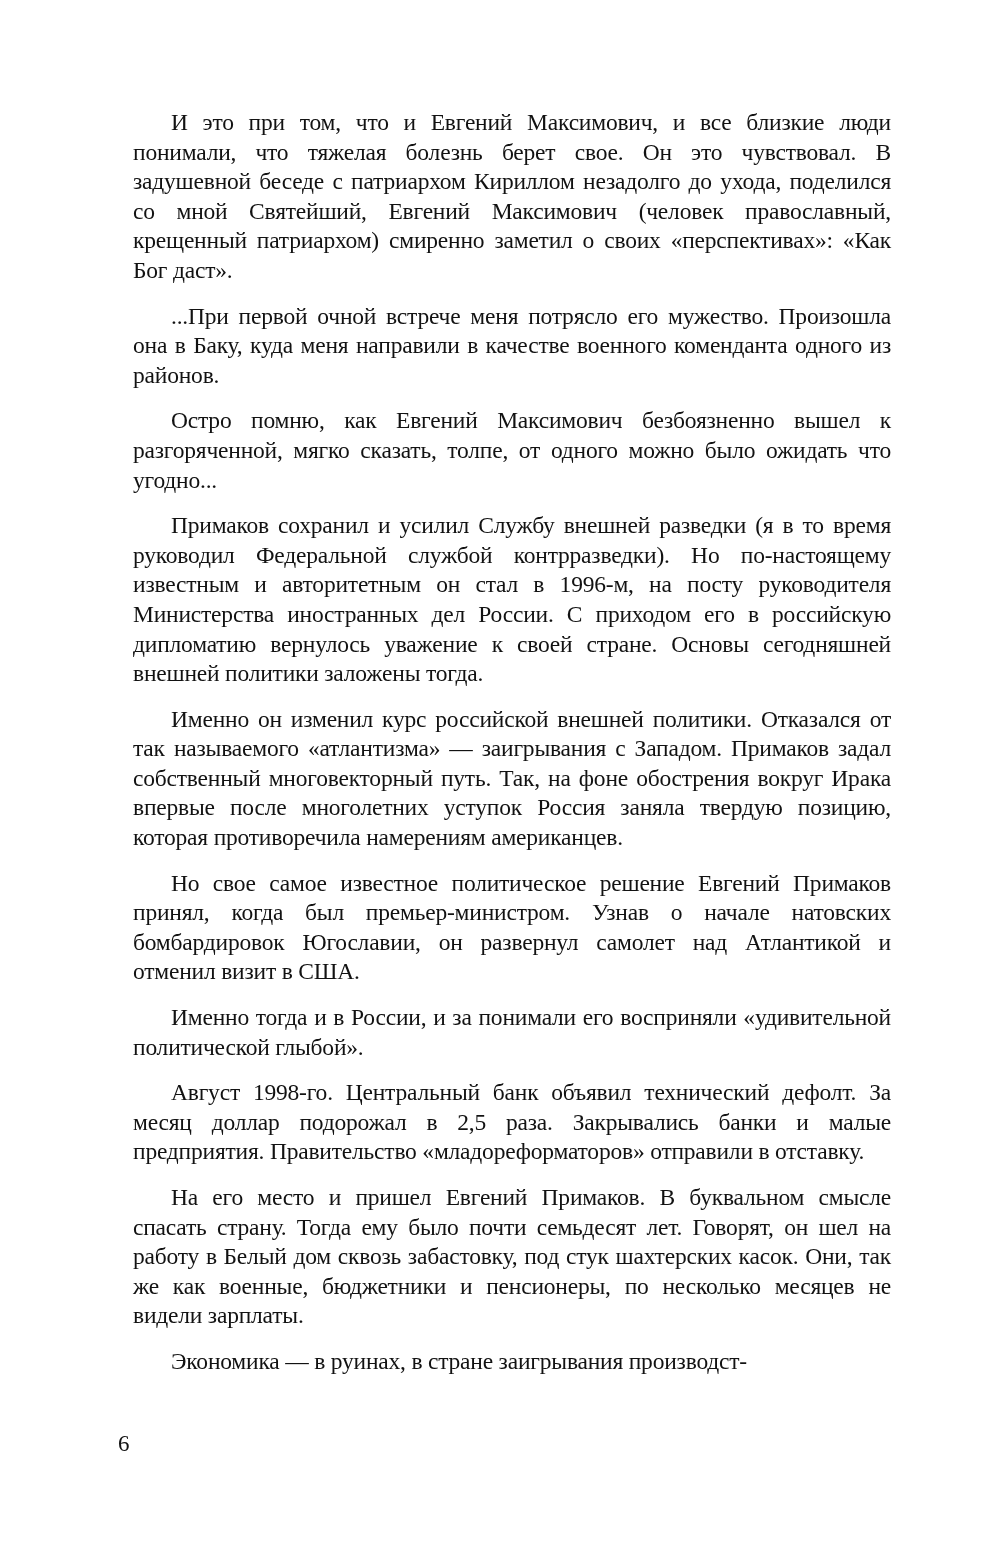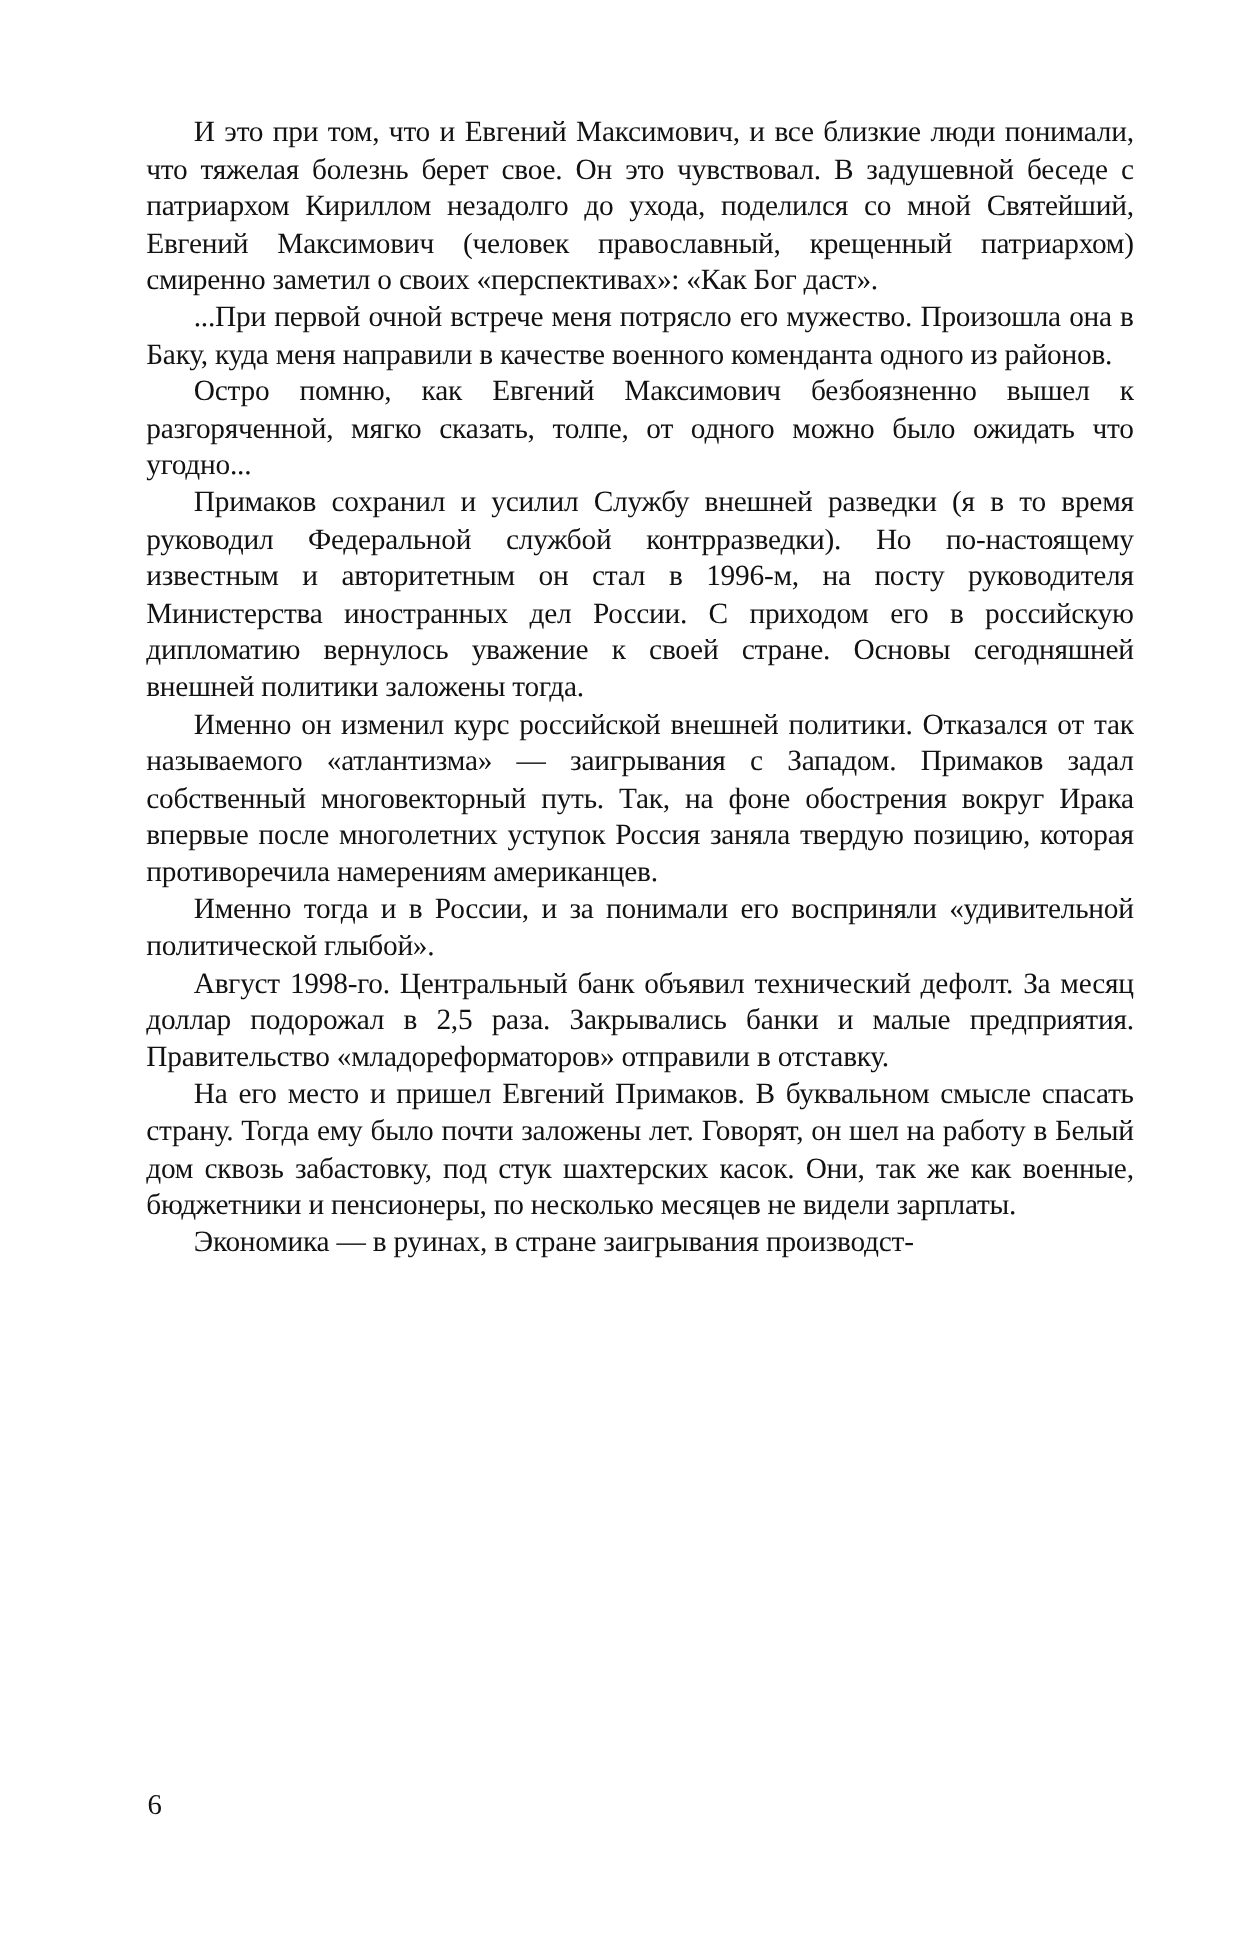--- a/index.html
+++ b/index.html
@@ -20,21 +20,21 @@
     position: absolute;
     left: 117px;
     top: 92px;
     width: 790px;
     font-size: 23.5px;
     line-height: 29.6px;
     text-align: justify;
     letter-spacing: -0.2px;
   }
   .text-block p {
-    margin: 0;
+    margin: 16px;
     padding: 0;
     text-indent: 38px;
   }
   .page-number {
     position: absolute;
     left: 118px;
     top: 1430px;
     font-size: 23px;
     line-height: 28px;
     color: #121212;
@@ -43,19 +43,20 @@
 </head>
 <body>
 
 <div class="page">
   <div class="text-block">
     <p>И это при том, что и Евгений Максимович, и все близкие люди понимали, что тяжелая болезнь берет свое. Он это чувствовал. В задушевной беседе с патриархом Кириллом незадолго до ухода, поделился со мной Святейший, Евгений Максимович (человек православный, крещенный патриархом) смиренно заметил о своих «перспективах»: «Как Бог даст».</p>
     <p>...При первой очной встрече меня потрясло его мужество. Произошла она в Баку, куда меня направили в качестве военного коменданта одного из районов.</p>
     <p>Остро помню, как Евгений Максимович безбоязненно вышел к разгоряченной, мягко сказать, толпе, от одного можно было ожидать что угодно...</p>
     <p>Примаков сохранил и усилил Службу внешней разведки (я в то время руководил Федеральной службой контрразведки). Но по-настоящему известным и авторитетным он стал в 1996-м, на посту руководителя Министерства иностранных дел России. С приходом его в российскую дипломатию вернулось уважение к своей стране. Основы сегодняшней внешней политики заложены тогда.</p>
     <p>Именно он изменил курс российской внешней политики. Отказался от так называемого «атлантизма» — заигрывания с Западом. Примаков задал собственный многовекторный путь. Так, на фоне обострения вокруг Ирака впервые после многолетних уступок Россия заняла твердую позицию, которая противоречила намерениям американцев.</p>
+    <p>Но свое самое известное политическое решение Евгений Примаков принял, когда был премьер-министром. Узнав о начале натовских бомбардировок Югославии, он развернул самолет над Атлантикой и отменил визит в США.</p>
     <p>Именно тогда и в России, и за понимали его восприняли «удивительной политической глыбой».</p>
     <p>Август 1998-го. Центральный банк объявил технический дефолт. За месяц доллар подорожал в 2,5 раза. Закрывались банки и малые предприятия. Правительство «младореформаторов» отправили в отставку.</p>
-    <p>На его место и пришел Евгений Примаков. В буквальном смысле спасать страну. Тогда ему было почти заложены лет. Говорят, он шел на работу в Белый дом сквозь забастовку, под стук шахтерских касок. Они, так же как военные, бюджетники и пенсионеры, по несколько месяцев не видели зарплаты.</p>
+    <p>На его место и пришел Евгений Примаков. В буквальном смысле спасать страну. Тогда ему было почти семьдесят лет. Говорят, он шел на работу в Белый дом сквозь забастовку, под стук шахтерских касок. Они, так же как военные, бюджетники и пенсионеры, по несколько месяцев не видели зарплаты.</p>
     <p>Экономика — в руинах, в стране заигрывания производст-</p>
   </div>
   <div class="page-number">6</div>
 </div>
 
 </body></html>

